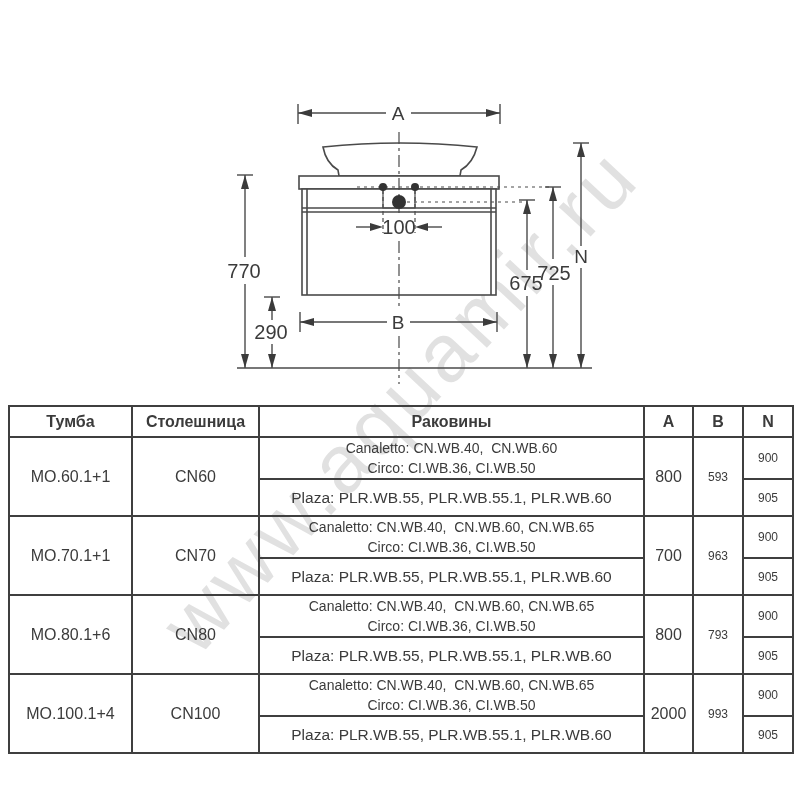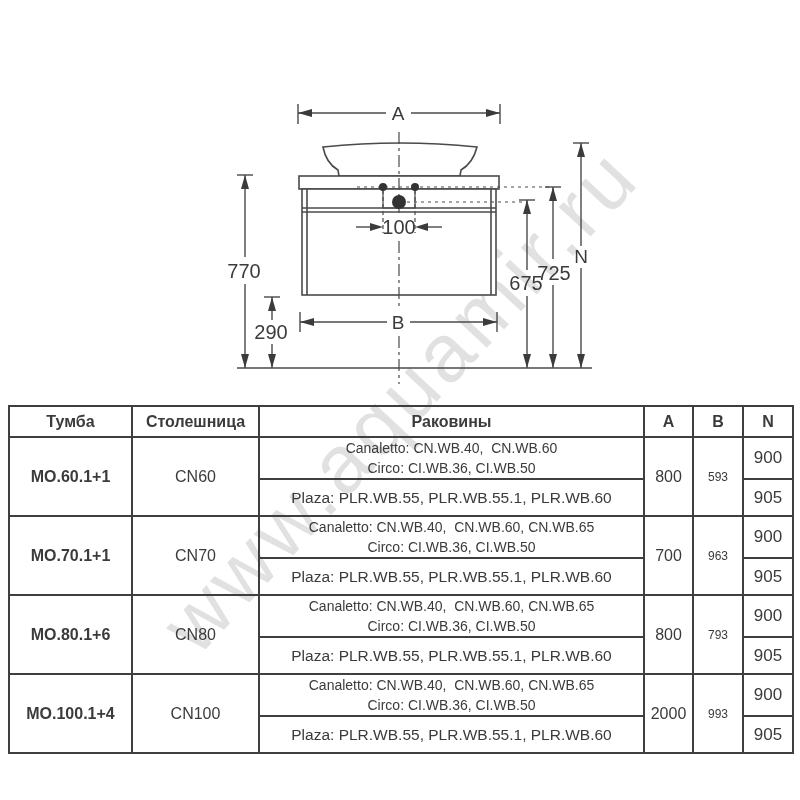--- a/index.html
+++ b/index.html
@@ -17,26 +17,26 @@
   svg.draw text{fill:#3b3b3b;font-family:"Liberation Sans",sans-serif;}
   .dimnum{font-size:20px;}
   .dimlet{font-size:19px;}
 
   
   table.spec{position:absolute;left:8px;top:405px;z-index:1;width:784px;
     border-collapse:collapse;table-layout:fixed;color:#3b3b3b;}
   table.spec td,table.spec th{border:2px solid #3f3f3f;text-align:center;vertical-align:middle;
     padding:0 2px;overflow:hidden;margin-top:25px;}
   table.spec th{font-size:16px;font-weight:bold;height:29px;}
-  td.c-cab{width:121px;font-size:16px;font-weight:bold;}
+  td.c-cab{width:121px;font-size:16px;}
   td.c-top{width:125px;font-size:16px;border-radius:22px;}
   td.c-sinks{width:383px;}
   td.c-a{width:47px;font-size:16px;}
   td.c-b{width:48px;font-size:12px;}
-  td.c-n{width:48px;font-size:17px;}
+  td.c-n{width:48px;font-size:12px;}
   tr.sub-a{height:42px;}
   tr.sub-b{height:37px;}
   .sinks-line{display:block;font-size:14px;line-height:20px;white-space:pre-wrap;}
   .plaza-line{font-size:15.5px;line-height:19px;white-space:pre-wrap;}
 </style>
 </head>
 <body>
 
 <div id="stage">
 

